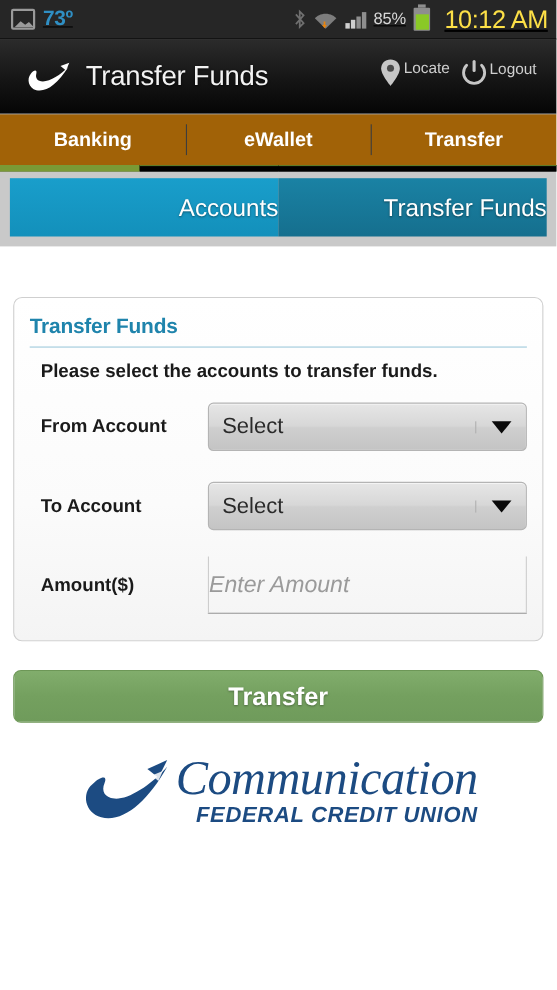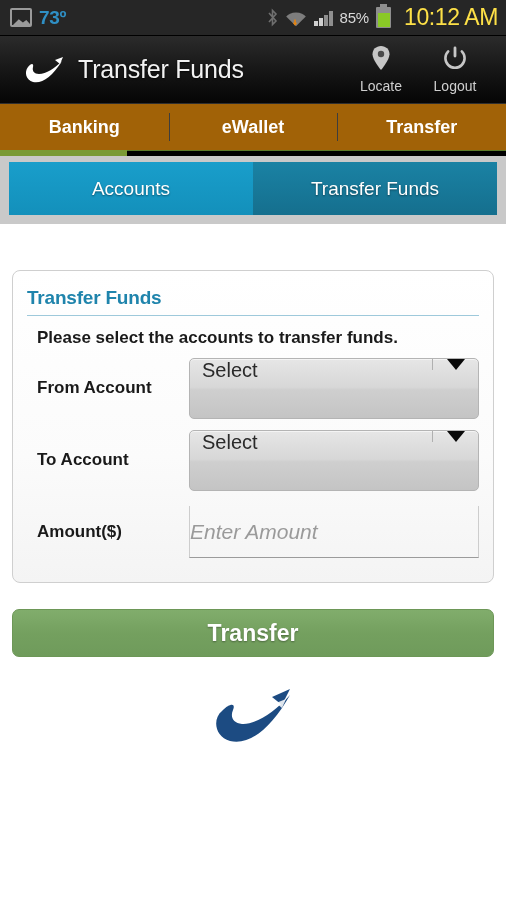--- a/index.html
+++ b/index.html
@@ -9,20 +9,21 @@
     background:#ffffff;
     overflow:hidden;
   }
 
   
   .statusbar {
     height:36px; background:#262626;
     display:flex; align-items:center;
     padding:0 8px 0 10px;
     border-bottom:1px solid #000;
+    text-decoration:underline;
   }
   .sb-left { display:flex; align-items:center; gap:7px; }
   .gallery-icon {
     width:22px; height:19px; border:2px solid #9a9a9a;
     border-radius:2px; position:relative; overflow:hidden; background:#262626;
   }
   .gallery-icon::after {
     content:""; position:absolute; left:1px; bottom:0; width:18px; height:9px;
     background:#9a9a9a;
     clip-path:polygon(0% 100%, 32% 36%, 55% 72%, 74% 44%, 100% 100%);
@@ -58,21 +59,21 @@
     background:linear-gradient(180deg,#2b2b2b 0%, #151515 55%, #050505 100%);
     display:flex; align-items:center; padding:0 14px 0 22px;
     border-bottom:1px solid #2f2f2f;
   }
   .brand-swoosh { width:44px; height:30px; flex:none; }
   .app-title {
     color:#f2f2f2; font-size:25px; margin-left:12px; flex:1;
     text-shadow:0 1px 2px rgba(0,0,0,.8); letter-spacing:-0.2px;
   }
   .hdr-btn {
-    width:74px; display:flex; flex-direction:column; align-items:center; gap:1px;
+    width:74px; display:flex; flex-direction:row; align-items:flex-start; gap:1px;
   }
   .hdr-btn .lbl { color:#cfcfcf; font-size:14px; }
 
   
   .mainnav {
     height:46px; background:#a16207; display:flex; align-items:stretch;
     position:relative;
   }
   .mainnav .nav {
     flex:1; display:flex; align-items:center; justify-content:center;
@@ -84,22 +85,22 @@
   }
   .navunderline { height:6px; background:#000; display:flex; }
   .navunderline .seg { flex:1; }
   .navunderline .seg.active { background:#7a9a35; }
   .navunderline .seg.rest { background:#000; border-top:1px solid #5d7a28; }
 
   
   .subtabwrap { background:#c9c9c9; padding:6px 9px 9px 9px; }
   .subtabs { display:flex; height:53px; }
   .subtab {
-    flex:1; display:flex; align-items:center; justify-content:center;
-    color:#fff; font-size:19px;
+    flex:1; display:flex; align-items:center; justify-content:flex-end;
+    color:#fff; font-size:22px;
     text-shadow:0 1px 2px rgba(0,0,0,.45);
   }
   .subtab.accounts { background:linear-gradient(180deg,#199ecb 0%, #1390bb 100%); }
   .subtab.transfer { background:linear-gradient(180deg,#1a82a4 0%, #156f8e 100%); }
 
   
   .content { padding:0 0 0 0; background:#fff; }
 
   .card {
     margin:46px 12px 0 12px;
@@ -118,21 +119,21 @@
   }
 
   .frow { display:flex; align-items:center; min-height:72px; }
   .flabel {
     width:162px; font-size:17px; font-weight:bold; color:#1a1a1a;
     padding-left:10px;
   }
   .fctl { flex:1; }
 
   .select {
-    height:61px; display:flex; align-items:flex-start;
+    height:44px; display:flex; align-items:center;
     border:1px solid #b4b4b4; border-radius:5px;
     background:linear-gradient(180deg,#e6e6e6 0%, #d7d7d7 48%, #cfcfcf 52%, #c4c4c4 100%);
     box-shadow:inset 0 1px 0 #f4f4f4;
   }
   .select .val {
     flex:1; display:flex; align-items:center; padding-left:12px;
     font-size:20px; color:#2a2a2a;
   }
   .select .arrowcell {
     width:46px; display:flex; align-items:center; justify-content:center;
@@ -312,16 +313,20 @@
 
   <div class="footer">
     <div class="logo">
       <span class="logo-mark">
         <svg width="86" height="62" viewBox="0 0 86 62">
           <path d="M12 24 C2 32 5 50 20 54 C40 59 62 40 80 8 C64 26 44 38 32 37 C23 36 20 30 23 23 C26 16 20 16 12 24 Z" fill="#1c4b82"></path>
           <path d="M62 10 L80 2 L72 18 Z" fill="#1c4b82"></path>
           <path d="M66 16 L76 12 L72 21 Z" fill="#ffffff" opacity="0.85"></path>
         </svg>
       </span>
+      <span class="logo-text">
+        <div class="logo-word">Communication</div>
+        <div class="logo-sub">FEDERAL CREDIT UNION</div>
+      </span>
     </div>
   </div>
 
 </div>
 
 </body></html>

